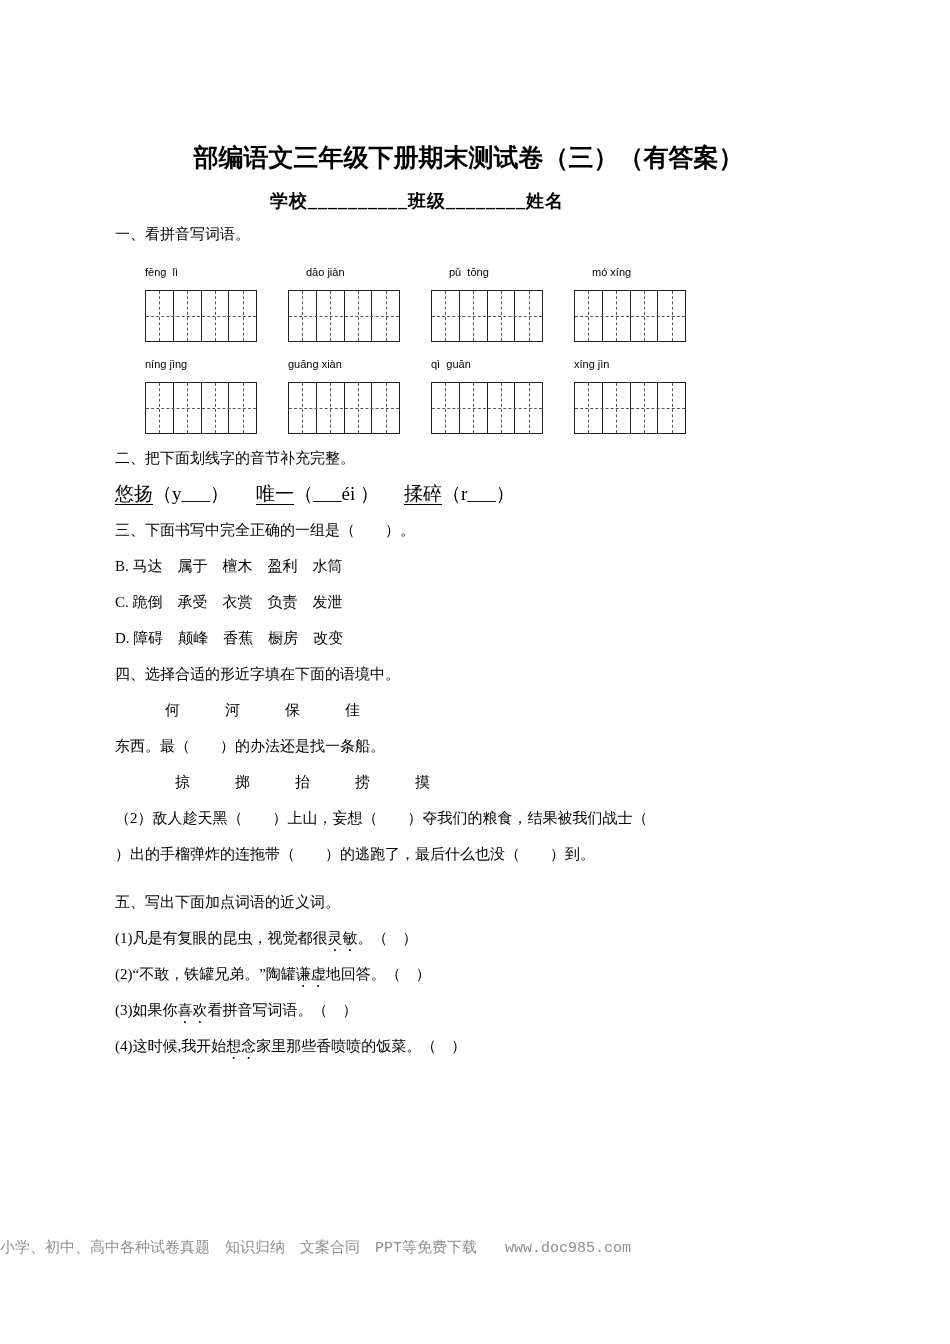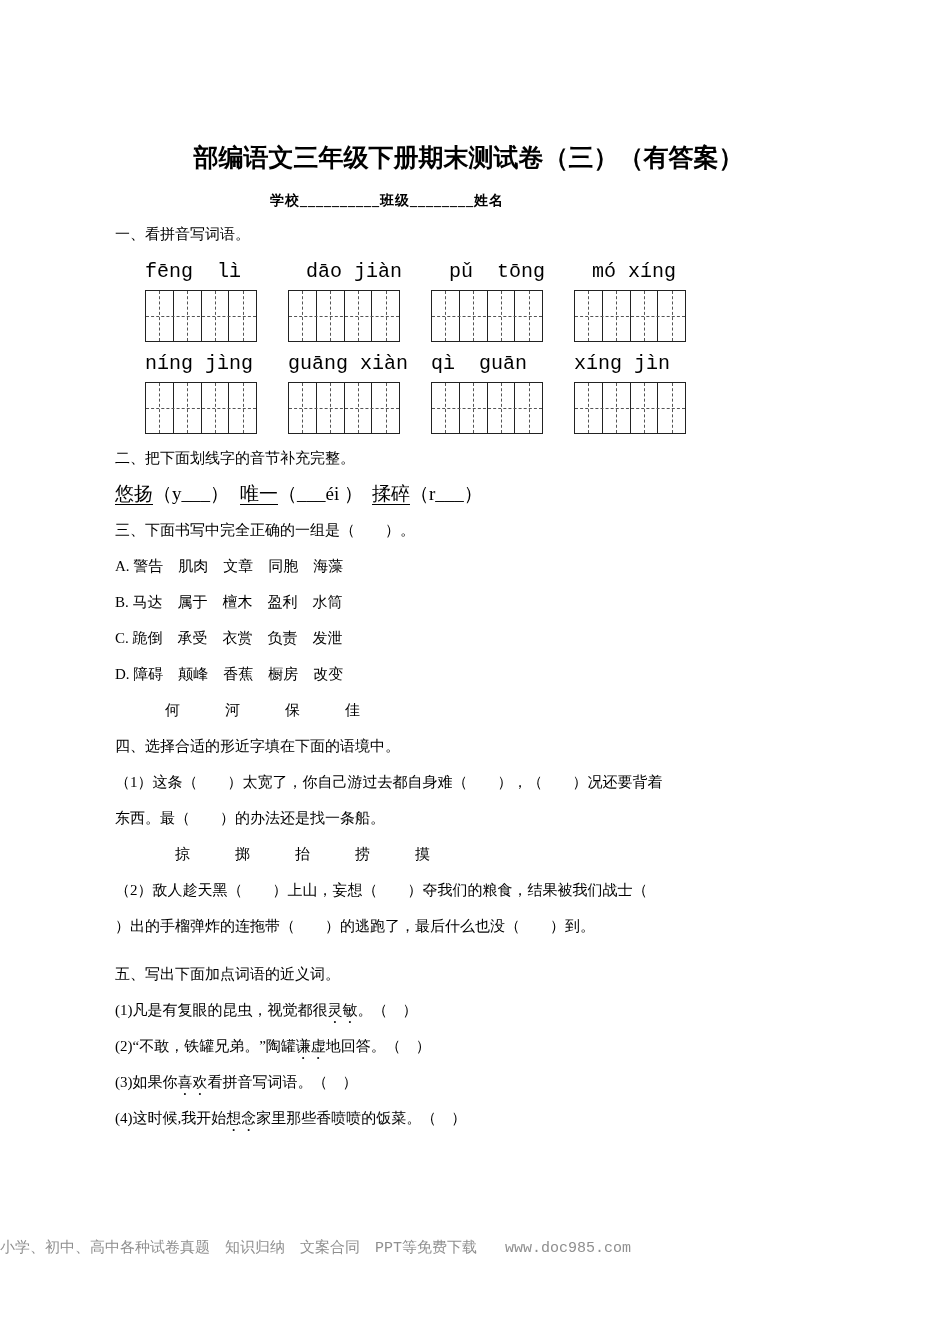--- a/index.html
+++ b/index.html
@@ -18,33 +18,33 @@
   }
   .title {
     text-align: center;
     font-family: "Liberation Sans", "DejaVu Sans", sans-serif;
     font-weight: 700;
     font-size: 25px;
     line-height: 34px;
   }
   .subtitle {
     font-weight: 700;
-    font-size: 14px;
+    font-size: 18px;
     line-height: 30px;
     margin-top: 12px;
     padding-left: 155px;
     letter-spacing: 1px;
   }
   .line { font-size: 15px; line-height: 36px; }
 
   .pinyin-row {
     display: flex; gap: 31px;
     margin-left: 30px; margin-top: 8px;
-    font-family: Liberation Mono, monospace;
-    font-size: 20px; line-height: 24px;
+    font-family: Liberation Sans, sans-serif;
+    font-size: 11px; line-height: 24px;
   }
   .pinyin-row span { width: 112px; white-space: pre; }
   .pinyin-row.first span:not(:first-child) { padding-left: 18px; }
   .pinyin-row.second { margin-top: 10px; }
 
   .grid-row { display: flex; gap: 31px; margin: 6px 0 0 30px; }
   .grid-block {
     width: 112px; height: 52px;
     border: 1.5px solid #222;
     display: flex; position: relative; background: #fff;
@@ -54,21 +54,21 @@
     border-top: 1px dashed #555;
   }
   .g-cell { flex: 1; border-right: 1px solid #222; position: relative; }
   .g-cell:last-child { border-right: none; }
   .g-cell::before {
     content: ""; position: absolute; top: 0; bottom: 0; left: 50%;
     border-left: 1px dashed #555;
   }
   .after-grid { margin-top: 6px; }
 
-  .s2-row { display: flex; font-size: 19px; line-height: 36px; }
+  .s2-row { display: flex; font-size: 19px; line-height: 36px; gap: 16px; }
   .s2-row .s2-item:nth-child(1) { width: 125px; }
   .s2-row .s2-item:nth-child(2) { width: 132px; }
   .u { text-decoration: underline; text-underline-offset: 4px; }
 
   .indent1 { padding-left: 50px; }
   .indent2 { padding-left: 60px; }
 
   .em-dot {
     -webkit-text-emphasis: filled dot;
     -webkit-text-emphasis-position: under;
@@ -163,28 +163,26 @@
 
   <div class="line after-grid">二、把下面划线字的音节补充完整。</div>
 
   <div class="s2-row">
     <span class="s2-item"><span class="u">悠扬</span><span>（y___）</span></span>
     <span class="s2-item"><span class="u">唯一</span><span>（___éi ）</span></span>
     <span class="s2-item"><span class="u">揉碎</span><span>（r___）</span></span>
   </div>
 
   <div class="line">三、下面书写中完全正确的一组是（　　）。</div>
-  <div class="line">A. 警告　肌肉　文章　同胞　海藻</div>
   <div class="line">B. 马达　属于　檀木　盈利　水筒</div>
   <div class="line">C. 跪倒　承受　衣赏　负责　发泄</div>
   <div class="line">D. 障碍　颠峰　香蕉　橱房　改变</div>
 
+  <div class="line">四、选择合适的形近字填在下面的语境中。</div>
   <div class="line indent1">何　　　河　　　保　　　佳</div>
-  <div class="line">四、选择合适的形近字填在下面的语境中。</div>
-  <div class="line">（1）这条（　　）太宽了，你自己游过去都自身难（　　），（　　）况还要背着</div>
   <div class="line">东西。最（　　）的办法还是找一条船。</div>
   <div class="line indent2">掠　　　掷　　　抬　　　捞　　　摸</div>
   <div class="line">（2）敌人趁天黑（　　）上山，妄想（　　）夺我们的粮食，结果被我们战士（</div>
   <div class="line">）出的手榴弹炸的连拖带（　　）的逃跑了，最后什么也没（　　）到。</div>
 
   <div class="line sec5-head">五、写出下面加点词语的近义词。</div>
   <div class="line"><span>(1)凡是有复眼的昆虫，视觉都很</span><span class="em-dot">灵敏</span><span>。（　）</span></div>
   <div class="line"><span>(2)“不敢，铁罐兄弟。”陶罐</span><span class="em-dot">谦虚</span><span>地回答。（　）</span></div>
   <div class="line"><span>(3)如果你</span><span class="em-dot">喜欢</span><span>看拼音写词语。（　）</span></div>
   <div class="line"><span>(4)这时候,我开始</span><span class="em-dot">想念</span><span>家里那些香喷喷的饭菜。（　）</span></div>

